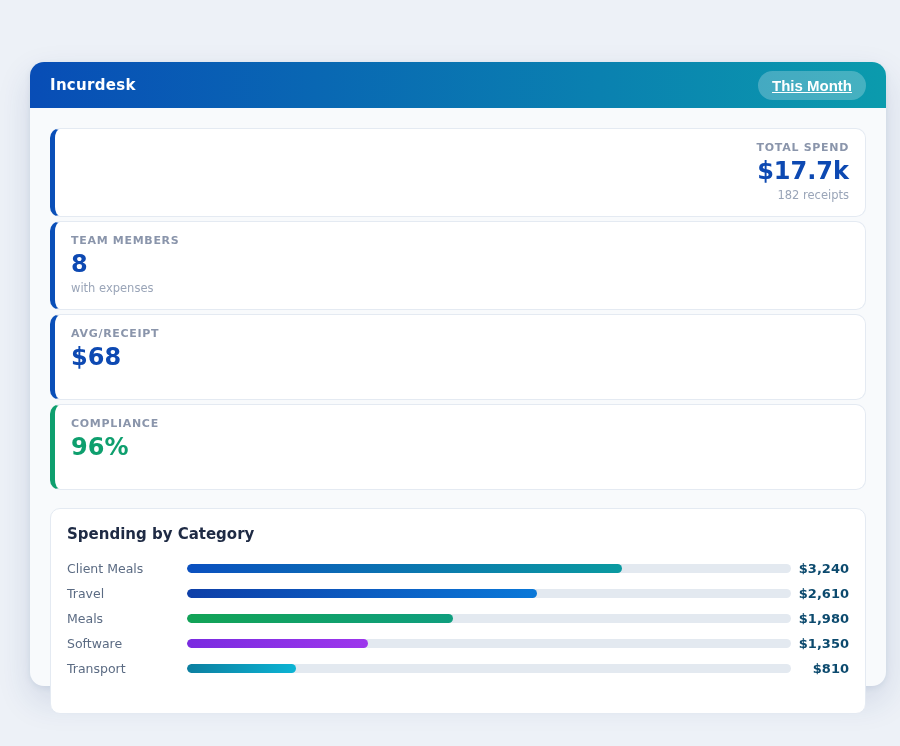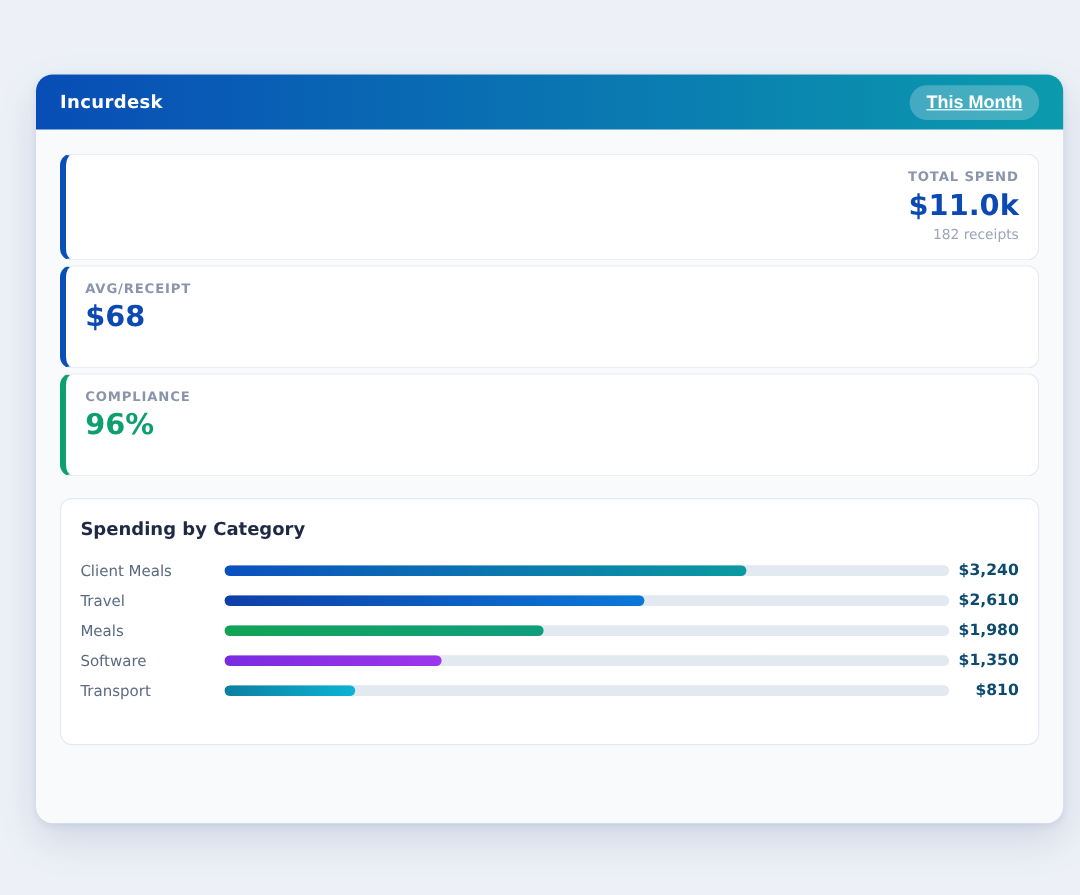--- a/index.html
+++ b/index.html
@@ -123,24 +123,29 @@
 
 <div class="app-shell">
   <div class="app-header">
     <div class="app-title">Incurdesk</div>
     <button class="period-badge">This Month</button>
   </div>
   <div class="app-body">
     <div id="stats-container">
   <div class="stat-card tall" style="border-left-color: rgb(10, 79, 184); text-align: right;">
     <div class="stat-label">TOTAL SPEND</div>
-    <div class="stat-value" style="color: rgb(13, 73, 178);">$11.0k</div>
+    <div class="stat-value" style="color: rgb(13, 73, 178);">$17.7k</div>
     <div class="stat-sub">182 receipts</div>
   </div>
 
+  <div class="stat-card tall" style="border-left-color: rgb(10, 79, 184);">
+    <div class="stat-label">TEAM MEMBERS</div>
+    <div class="stat-value" style="color: rgb(13, 73, 178);">8</div>
+    <div class="stat-sub">with expenses</div>
+  </div>
 
   <div class="stat-card short" style="border-left-color: rgb(10, 79, 184);">
     <div class="stat-label">AVG/RECEIPT</div>
     <div class="stat-value" style="color: rgb(13, 73, 178);">$68</div>
 
   </div>
 
   <div class="stat-card short" style="border-left-color: rgb(14, 159, 110);">
     <div class="stat-label">COMPLIANCE</div>
     <div class="stat-value" style="color: rgb(14, 159, 110);">96%</div>

